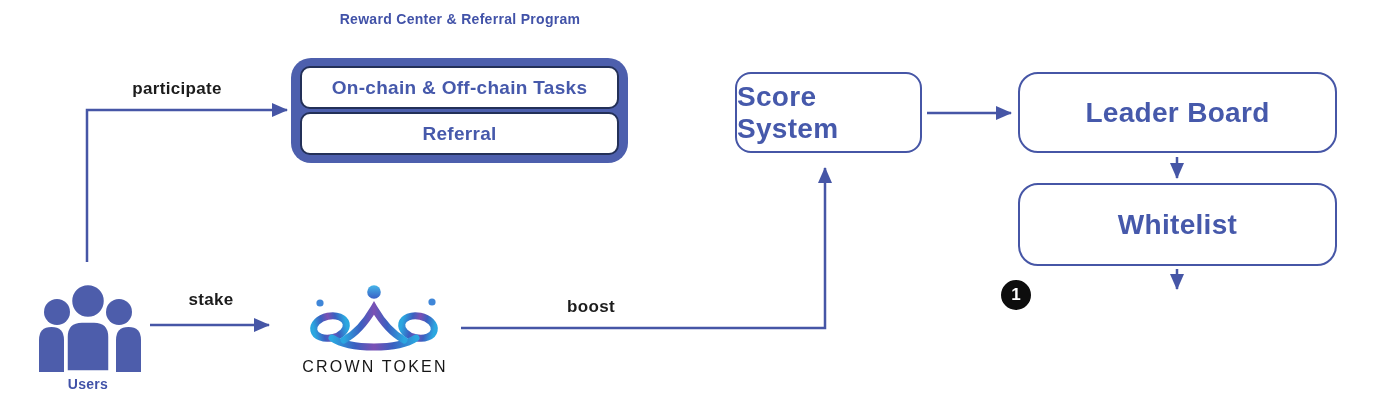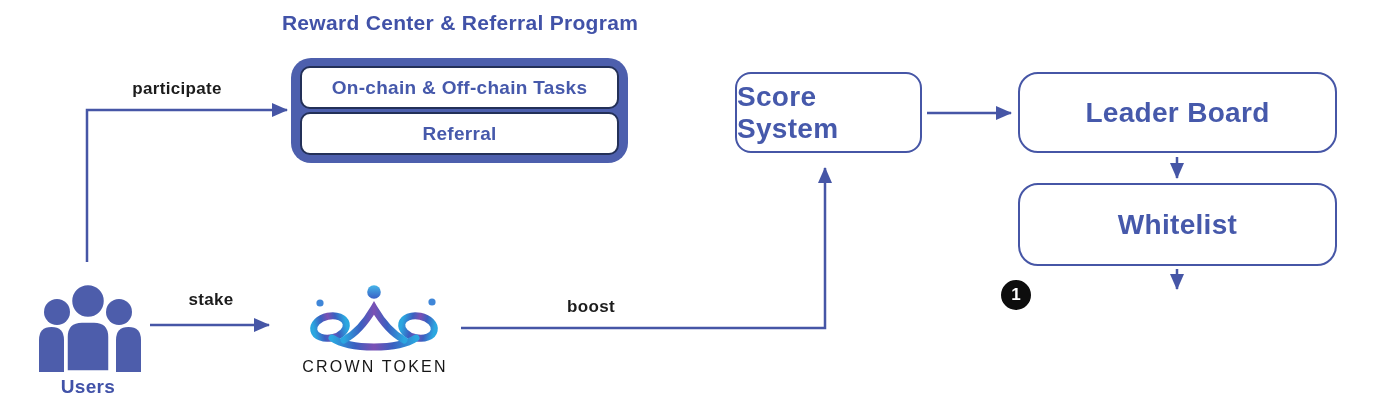--- a/index.html
+++ b/index.html
@@ -19,21 +19,21 @@
     position:relative;
     width:1380px;height:418px;
     background:#ffffff;
     overflow:hidden;
   }
   .edges{position:absolute;left:0;top:0;width:1380px;height:418px;}
 
   .diagram-title{
     position:absolute;left:260px;top:11px;width:400px;
     text-align:center;
-    font-size:21px;font-weight:700;color:var(--title-text);
+    font-size:14px;font-weight:700;color:var(--title-text);
     letter-spacing:.3px;
   }
 
   .reward-outer{
     position:absolute;left:291px;top:58px;width:337px;height:105px;
     background:var(--outer-box-fill);
     border-radius:20px;
     padding:8px 9px;
     display:flex;flex-direction:column;justify-content:space-between;
   }
@@ -81,21 +81,21 @@
     font-size:17px;font-weight:600;color:var(--label-text);
     letter-spacing:.3px;white-space:nowrap;
   }
   .lbl-participate{left:177px;top:79px;}
   .lbl-stake{left:211px;top:290px;}
   .lbl-boost{left:591px;top:297px;}
 
   .users-wrap{position:absolute;left:37px;top:280px;width:106px;text-align:center;}
   .users-label{
     position:absolute;left:88px;top:376px;transform:translateX(-50%);
-    font-size:19px;font-weight:700;color:var(--title-text);letter-spacing:.3px;
+    font-size:14px;font-weight:700;color:var(--title-text);letter-spacing:.3px;
   }
 
   .crown-wrap{position:absolute;left:302px;top:284px;width:145px;}
   .crown-label{
     position:absolute;left:375px;top:358px;transform:translateX(-50%);
     font-size:16px;font-weight:500;color:#161616;letter-spacing:2.2px;
     white-space:nowrap;
   }
 </style>
 </head>

